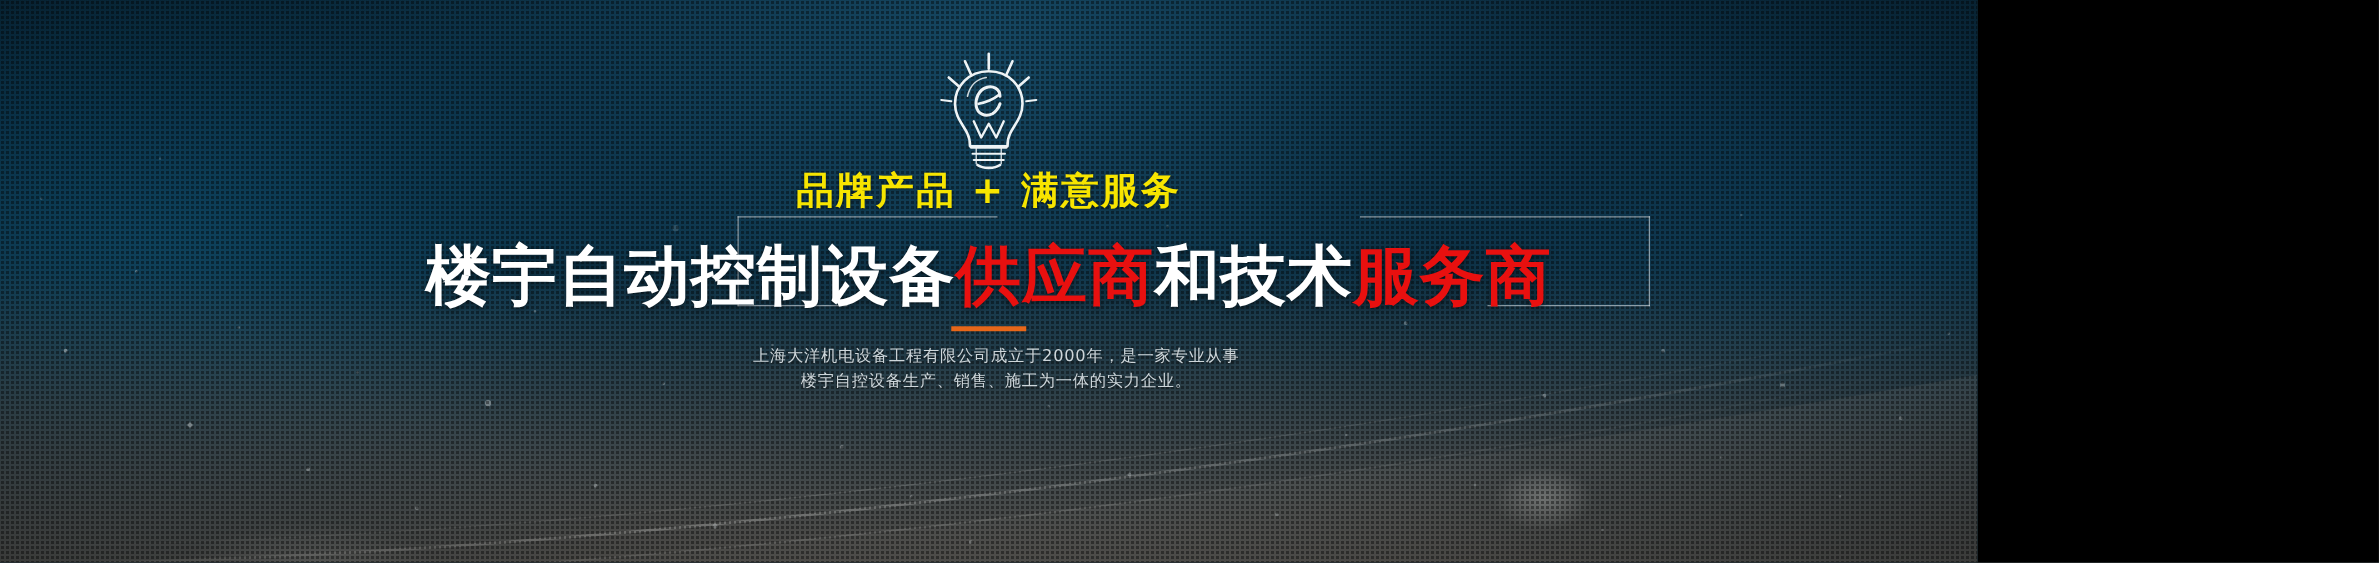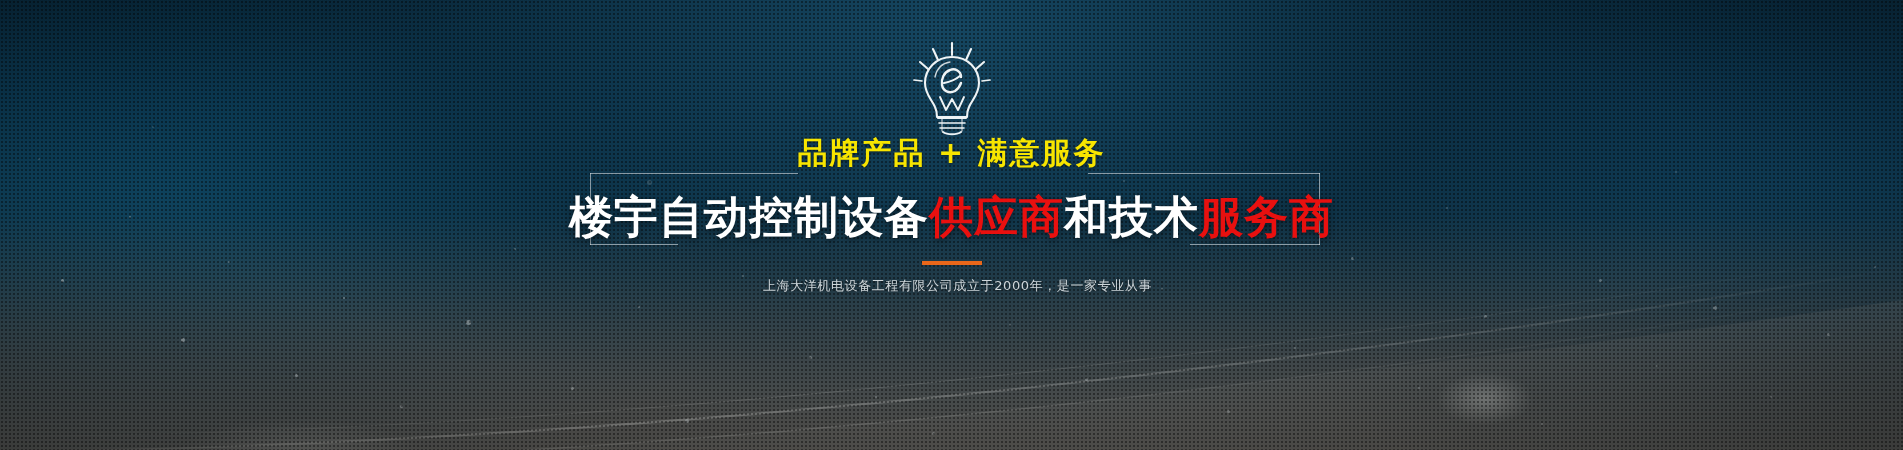--- a/index.html
+++ b/index.html
@@ -1,21 +1,21 @@
 <!DOCTYPE html>
 <html><head>
 <meta charset="utf-8">
 <title>Banner</title>
 <style>
   * { margin:0; padding:0; box-sizing:border-box; }
   html,body { background:#000; }
 
   .stage {
     position:relative;
-    width:1903px; height:450px;
+    width:1582px; height:450px;
     overflow:hidden;
     font-family:"DejaVu Sans","Liberation Sans",sans-serif;
     background:#12303f;
   }
 
   
   .bg-base{
     position:absolute; inset:0;
     background:
       radial-gradient(ellipse 1100px 520px at 50% 6%,  rgba(22,72,99,0.95) 0%, rgba(13,48,68,0.55) 48%, rgba(8,34,50,0) 78%),
@@ -100,21 +100,21 @@
   .frame .top-l{ left:0;    top:0;    width:208px; height:1px; }
   .frame .top-r{ right:0;   top:0;    width:232px; height:1px; }
   .frame .bot-l{ left:0;    bottom:0; width:88px;  height:1px; }
   .frame .bot-r{ right:0;   bottom:0; width:130px; height:1px; }
   .frame .side-l{ left:0;   top:0;    width:1px;  height:100%; }
   .frame .side-r{ right:0;  top:0;    width:1px;  height:100%; }
 
   .headline{
     position:absolute; left:0; right:0; top:192px;
     text-align:center;
-    font-size:44px;
+    font-size:52px;
     font-weight:bold;
     line-height:1.12;
     letter-spacing:1px;
     white-space:nowrap;
     text-shadow:0 2px 6px rgba(0,0,0,0.5);
   }
   .headline .w{ color:#ffffff; }
   .headline .r{ color:#e8100f; }
 
   .divider{
@@ -272,16 +272,17 @@
     </div>
 
     <div class="headline"><span class="w">楼宇自动控制设备</span><span class="r">供应商</span><span class="w">和技术</span><span class="r">服务商</span></div>
 
     <div class="divider">
       <span></span>
     </div>
 
     <div class="desc">
       <div>上海大洋机电设备工程有限公司成立于2000年，是一家专业从事</div>
+      <div>楼宇自控设备生产、销售、施工为一体的实力企业。</div>
     </div>
 
   </div>
 </div>
 
 </body></html>

